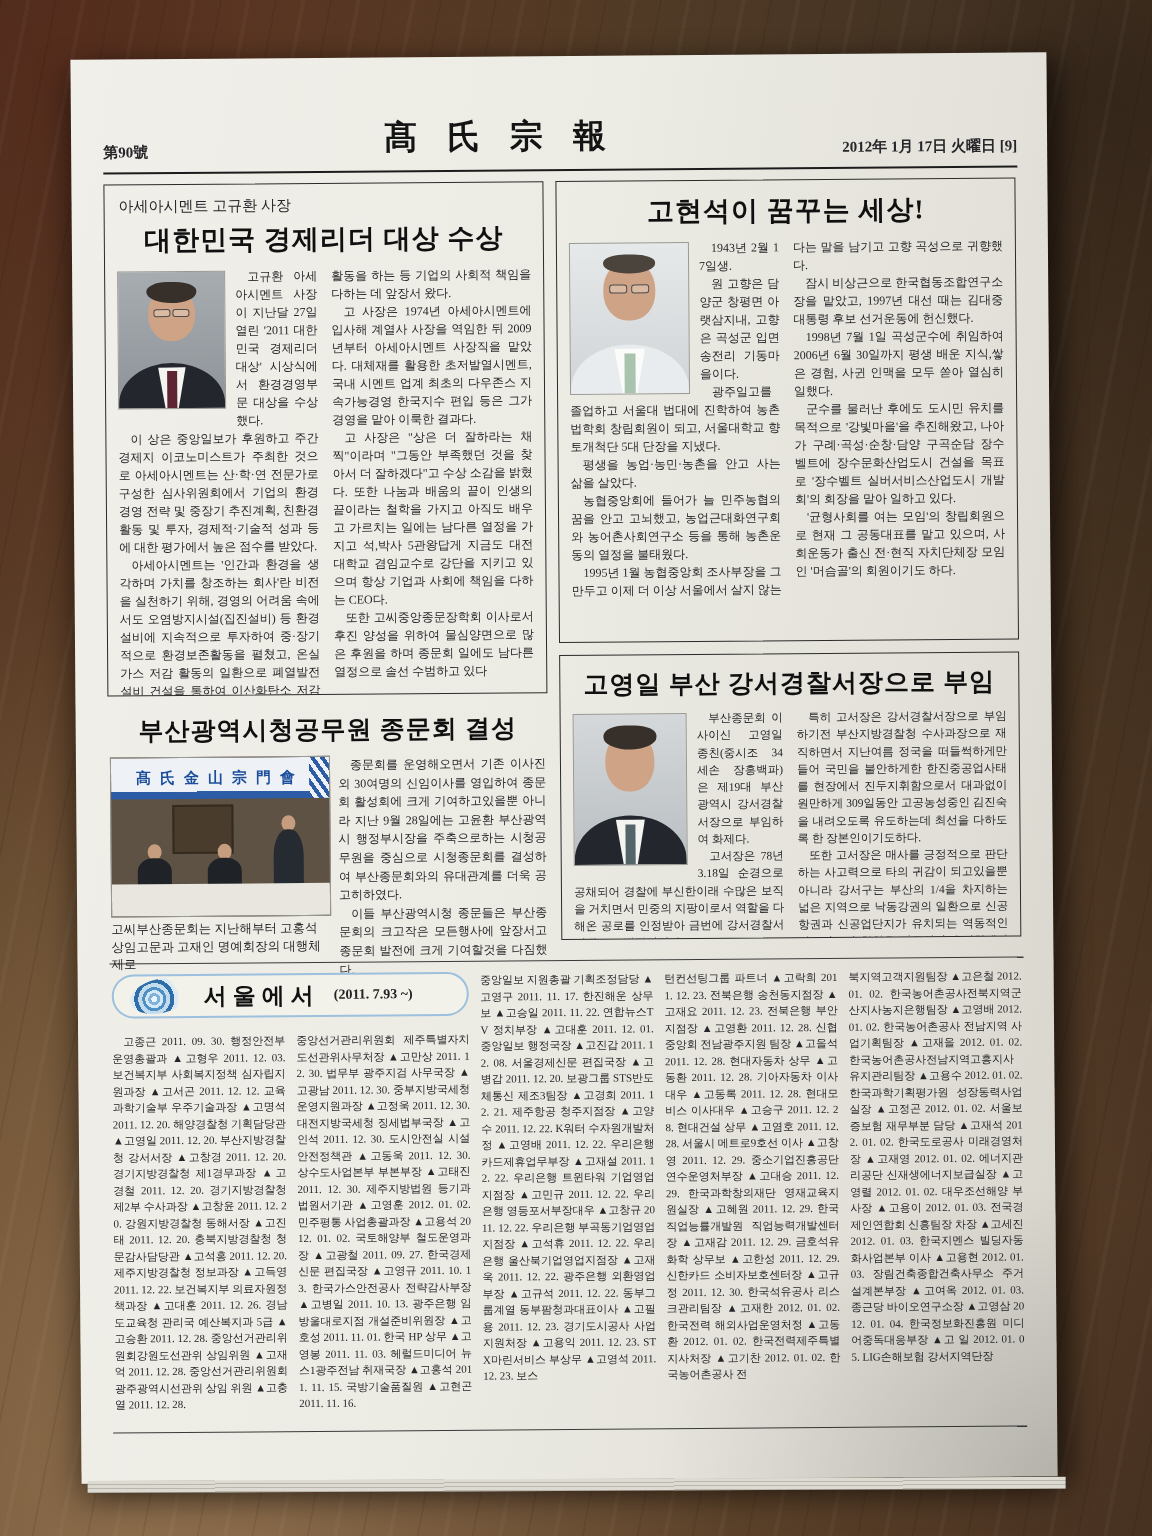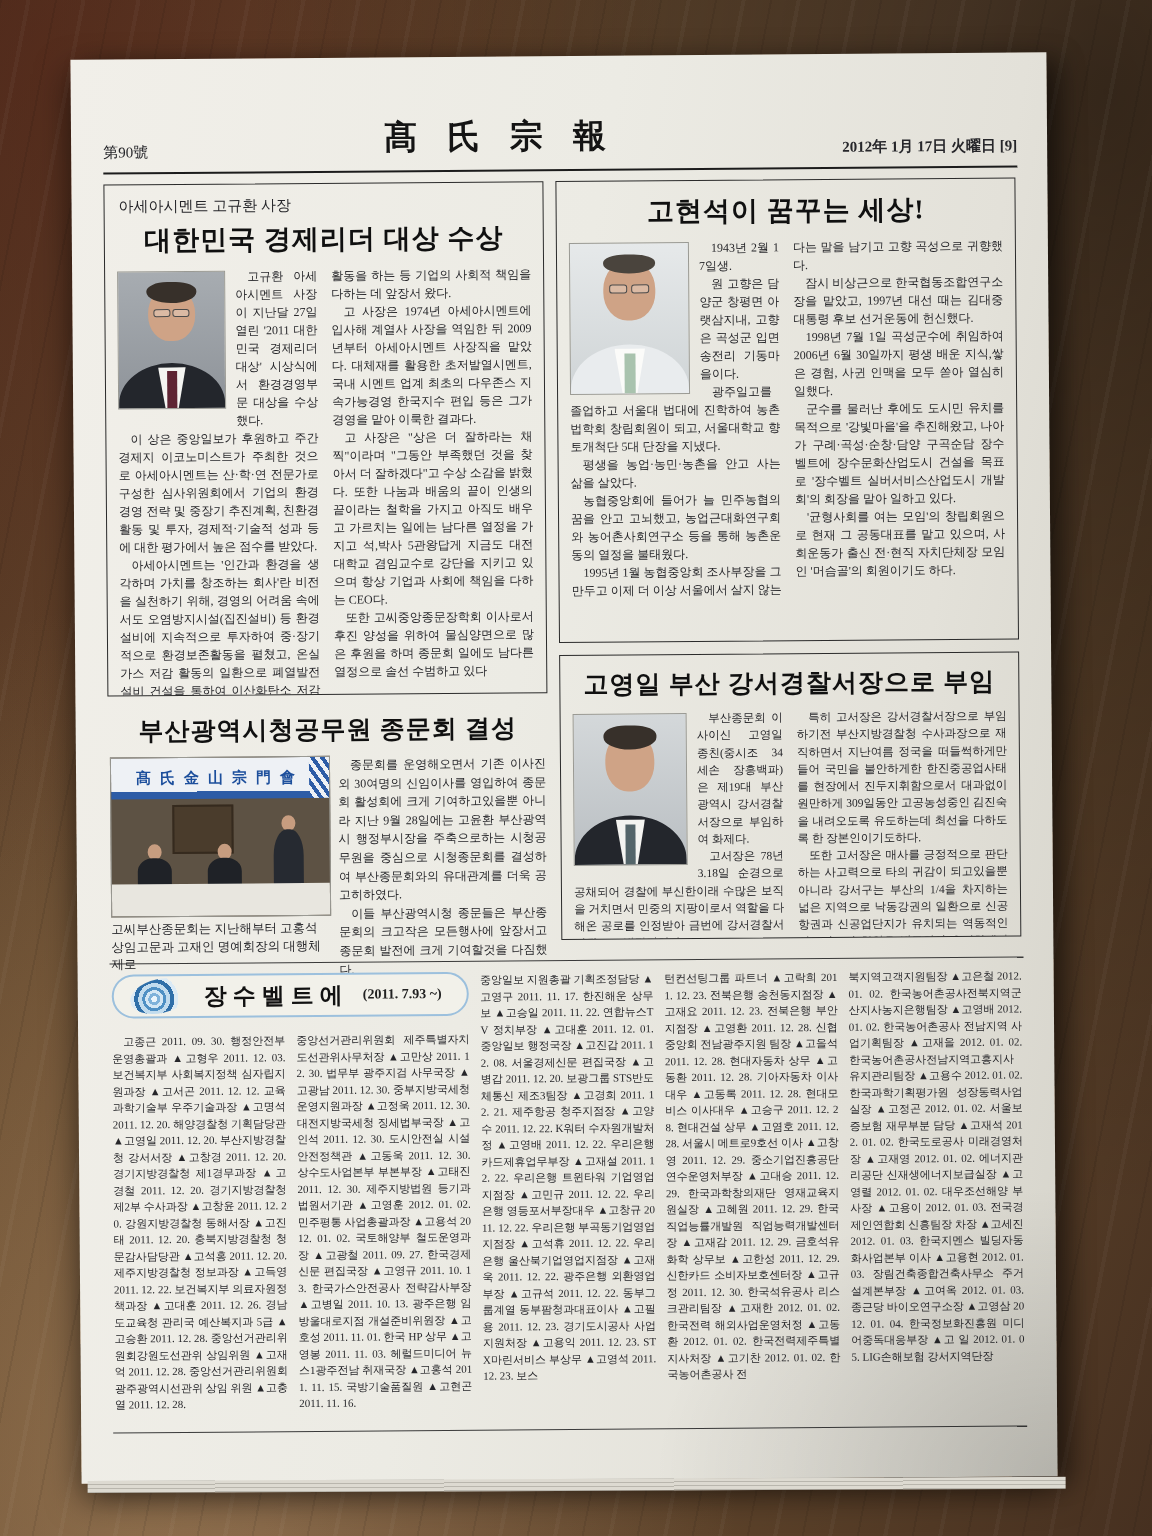--- a/index.html
+++ b/index.html
@@ -36,21 +36,21 @@
     transform:rotate(.2deg);
   }
   .paper::after{ 
     content:"";position:absolute;right:0;bottom:0;width:45%;height:22%;
     background:radial-gradient(ellipse at 100% 100%, rgba(0,0,0,.16), transparent 65%);
     pointer-events:none;
   }
   
   .mast{display:flex;align-items:flex-end;justify-content:space-between;
     border-bottom:2.5px solid #1c1c1c;padding-bottom:10px;}
-  .issue{font-size:15px;font-weight:normal;}
+  .issue{font-size:15px;font-weight:bold;}
   .mast-title{font-size:33px;font-weight:bold;letter-spacing:30px;text-indent:30px;color:#141414;}
   .mast-date{font-size:15px;font-weight:bold;}
   
   .cols-wrap{display:flex;gap:12px;margin-top:10px;}
   .col-left{width:440px;flex:none;}
   .col-right{width:460px;flex:none;}
   .abox{border:1.5px solid #2b2b2b;box-sizing:border-box;padding:10px 12px;overflow:hidden;background:transparent;}
   .kicker{font-size:15px;margin:2px 0 6px 2px;}
   h2.headline{margin:2px 0 10px;text-align:center;font-size:27px;letter-spacing:1px;color:#101010;}
   h2.hl-sm{font-size:25px;}
@@ -249,21 +249,21 @@
           <p>또한 고서장은 매사를 긍정적으로 판단하는 사고력으로 타의 귀감이 되고있을뿐 아니라 강서구는 부산의 1/4을 차지하는 넓은 지역으로 낙동강권의 일환으로 신공항권과 신공업단지가 유치되는 역동적인 신도시로서 치안을 빈틈없이 유지하겠다는 각오를 다지고있다.</p>
         </div>
       </section>
 
     </div>
   </div>
 
   <section class="insa">
     <div class="insa-head">
       <div class="swirl"></div>
-      <span class="insa-title">장수벨트에</span>
+      <span class="insa-title">서울에서</span>
       <span class="insa-sub">(2011. 7.93 ~)</span>
     </div>
     <div class="insa-col ic1">
       <p>고종근 2011. 09. 30. 행정안전부 운영총괄과 ▲고형우 2011. 12. 03. 보건복지부 사회복지정책 심자립지원과장 ▲고서곤 2011. 12. 12. 교육과학기술부 우주기술과장 ▲고명석 2011. 12. 20. 해양경찰청 기획담당관 ▲고영일 2011. 12. 20. 부산지방경찰청 강서서장 ▲고창경 2011. 12. 20. 경기지방경찰청 제1경무과장 ▲고경철 2011. 12. 20. 경기지방경찰청 제2부 수사과장 ▲고창윤 2011. 12. 20. 강원지방경찰청 동해서장 ▲고진태 2011. 12. 20. 충북지방경찰청 청문감사담당관 ▲고석홍 2011. 12. 20. 제주지방경찰청 정보과장 ▲고득영 2011. 12. 22. 보건복지부 의료자원정책과장 ▲고대훈 2011. 12. 26. 경남도교육청 관리국 예산복지과 5급 ▲고승환 2011. 12. 28. 중앙선거관리위원회강원도선관위 상임위원 ▲고재억 2011. 12. 28. 중앙선거관리위원회광주광역시선관위 상임 위원 ▲고충열 2011. 12. 28.</p>
     </div>
     <div class="insa-col ic2">
       <p>중앙선거관리위원회 제주특별자치도선관위사무처장 ▲고만상 2011. 12. 30. 법무부 광주지검 사무국장 ▲고광남 2011. 12. 30. 중부지방국세청 운영지원과장 ▲고정욱 2011. 12. 30. 대전지방국세청 징세법부국장 ▲고인석 2011. 12. 30. 도시안전실 시설안전정책관 ▲고동욱 2011. 12. 30. 상수도사업본부 부본부장 ▲고태진 2011. 12. 30. 제주지방법원 등기과 법원서기관 ▲고영훈 2012. 01. 02. 민주평통 사업총괄과장 ▲고용석 2012. 01. 02. 국토해양부 철도운영과장 ▲고광철 2011. 09. 27. 한국경제신문 편집국장 ▲고영규 2011. 10. 13. 한국가스안전공사 전략감사부장 ▲고병일 2011. 10. 13. 광주은행 임방울대로지점 개설준비위원장 ▲고호성 2011. 11. 01. 한국 HP 상무 ▲고영봉 2011. 11. 03. 헤럴드미디어 뉴스1광주전남 취재국장 ▲고홍석 2011. 11. 15. 국방기술품질원 ▲고현곤 2011. 11. 16.</p>
     </div>
     <div class="insa-col ic3">
       <p>중앙일보 지원총괄 기획조정담당 ▲고영구 2011. 11. 17. 한진해운 상무보 ▲고승일 2011. 11. 22. 연합뉴스TV 정치부장 ▲고대훈 2011. 12. 01. 중앙일보 행정국장 ▲고진갑 2011. 12. 08. 서울경제신문 편집국장 ▲고병갑 2011. 12. 20. 보광그룹 STS반도체통신 제조3팀장 ▲고경희 2011. 12. 21. 제주항공 청주지점장 ▲고양수 2011. 12. 22. K워터 수자원개발처정 ▲고영배 2011. 12. 22. 우리은행 카드제휴업무부장 ▲고재설 2011. 12. 22. 우리은행 트윈타워 기업영업지점장 ▲고민규 2011. 12. 22. 우리은행 영등포서부장대우 ▲고창규 2011. 12. 22. 우리은행 부곡동기업영업지점장 ▲고석휴 2011. 12. 22. 우리은행 울산북기업영업지점장 ▲고재욱 2011. 12. 22. 광주은행 외환영업부장 ▲고규석 2011. 12. 22. 동부그룹계열 동부팜청과대표이사 ▲고필용 2011. 12. 23. 경기도시공사 사업지원처장 ▲고용익 2011. 12. 23. STX마린서비스 부상무 ▲고영석 2011. 12. 23. 보스</p>

